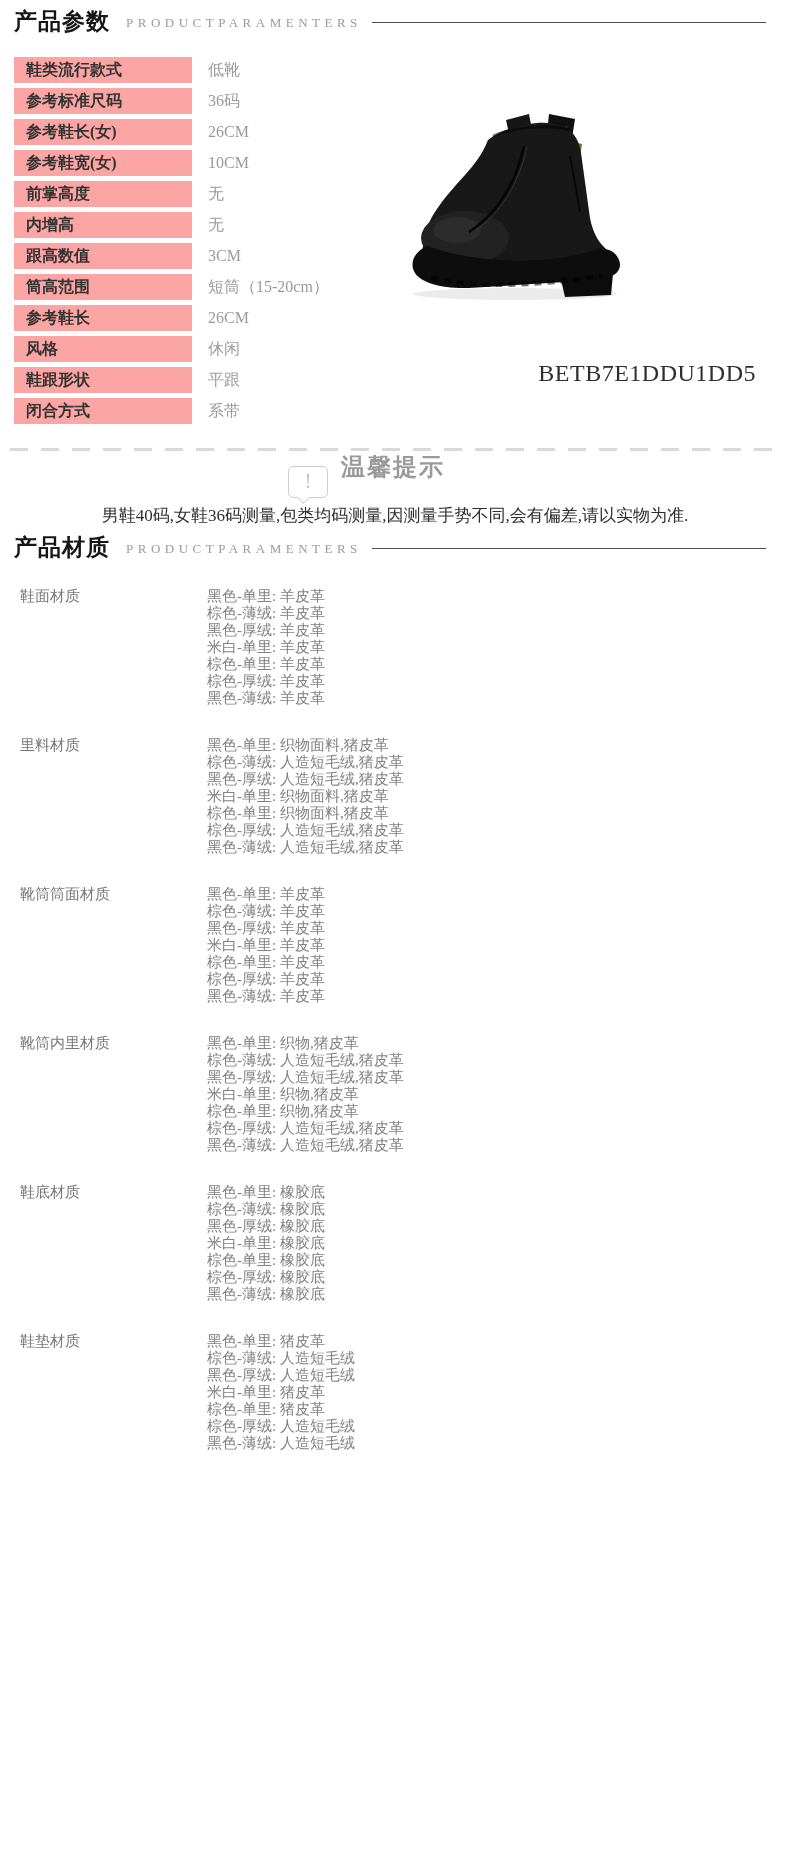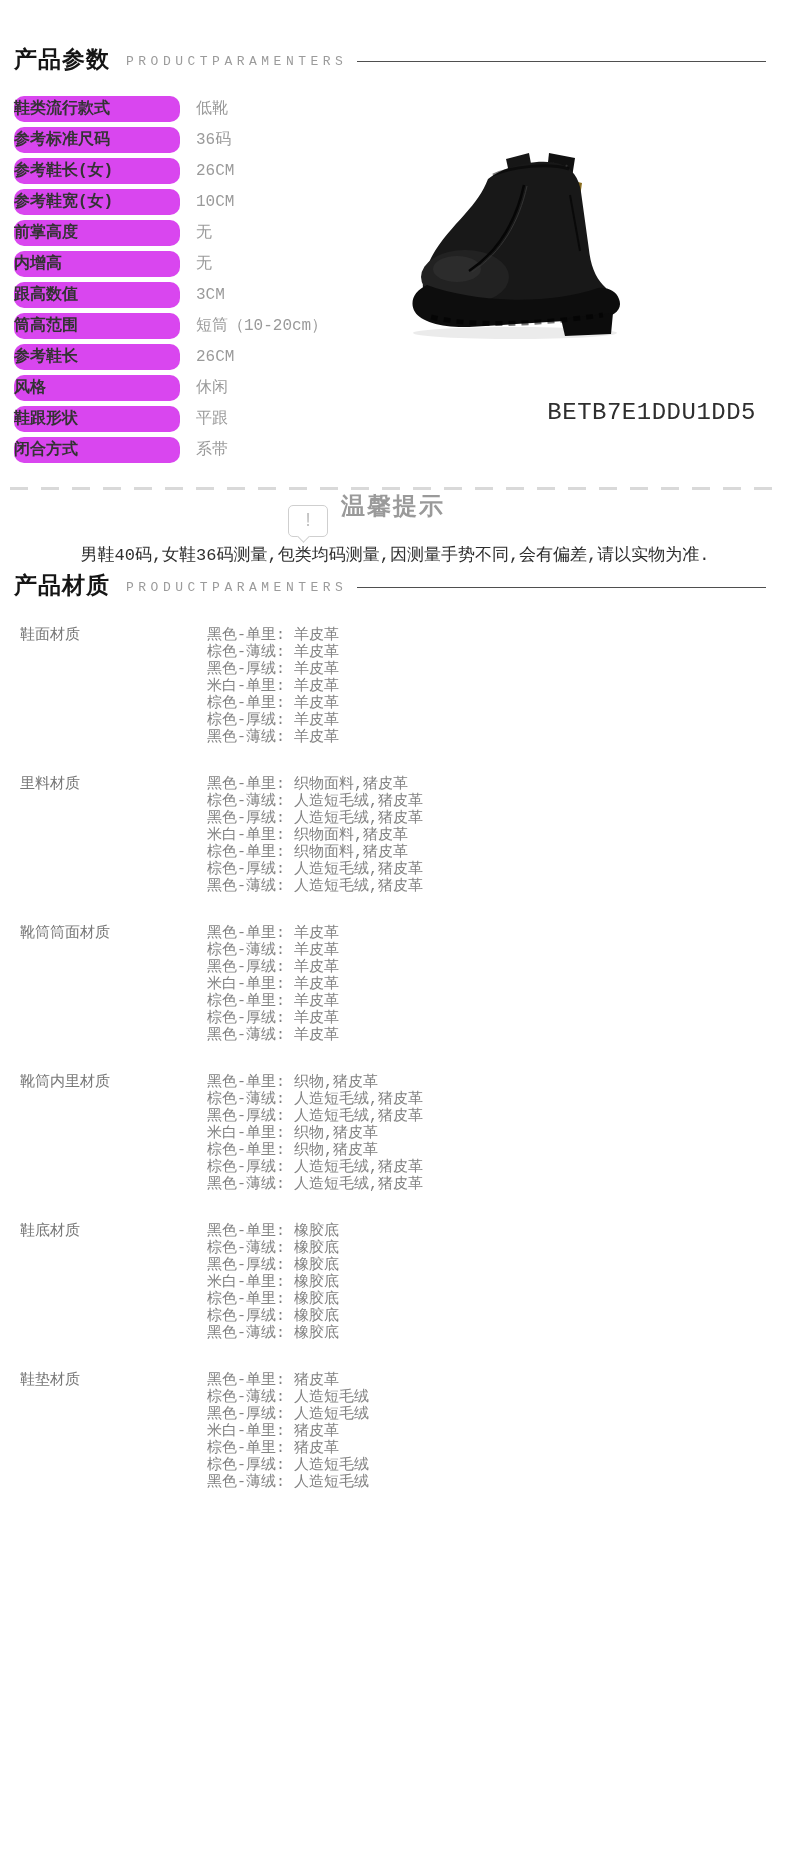--- a/index.html
+++ b/index.html
@@ -1,34 +1,34 @@
 <!DOCTYPE html>
 <html><head>
 <meta charset="utf-8">
 <style>
   html,body { margin:0; padding:0; background:#ffffff; }
   .page {
     position:relative; width:790px; height:1626px; background:#ffffff;
-    font-family:Liberation Mono, monospace; overflow:hidden;margin-top:39px;
+    font-family:Liberation Serif, serif; overflow:hidden;
   }
 
   
   .section-header { position:absolute; left:14px; right:24px; display:flex; align-items:flex-start; }
   .section-header .cn { font-size:23px; font-weight:bold; color:#151515; letter-spacing:1px; line-height:28px; }
   .section-header .en { margin-left:16px; margin-top:8px; font-size:13px; color:#9b9b9b; letter-spacing:4.5px; line-height:14px; white-space:nowrap; }
   .section-header .rule { flex:1; margin-left:10px; margin-top:14px; border-top:1px solid #4f4f4f; height:0; }
   #header-params { top:8px; }
   #header-materials { top:534px;justify-content:center; }
 
   
   .params-table { position:absolute; left:14px; top:57px; }
   .param-row { display:flex; height:26px; margin-bottom:5px; }
   .param-label {
-    width:166px; background:#d946ef;
-    font-size:16px; font-weight:bold; color:#333333; line-height:26px; white-space:nowrap;border-radius:10px;
+    width:166px; padding-left:12px; background:#fca5a5;
+    font-size:16px; font-weight:bold; color:#333333; line-height:26px; white-space:nowrap;
   }
   .param-value { margin-left:16px; font-size:16px; color:#9a9a9a; line-height:26px; white-space:nowrap; }
 
   
   .boot-wrap { position:absolute; left:403px; top:108px; width:225px; height:195px; }
   .product-name { position:absolute; left:336px; top:320px; width:360px; text-align:center;
     font-size:21px; color:#333333; letter-spacing:1px; white-space:nowrap; }
   .product-code { position:absolute; right:34px; top:360px; font-size:24px; color:#2e2e2e;
     letter-spacing:0.5px; white-space:nowrap; }
 
@@ -88,21 +88,21 @@
     <div class="param-row">
       <div class="param-label">内增高</div>
       <div class="param-value">无</div>
     </div>
     <div class="param-row">
       <div class="param-label">跟高数值</div>
       <div class="param-value">3CM</div>
     </div>
     <div class="param-row">
       <div class="param-label">筒高范围</div>
-      <div class="param-value">短筒（10-20cm）</div>
+      <div class="param-value">短筒（15-20cm）</div>
     </div>
     <div class="param-row">
       <div class="param-label">参考鞋长</div>
       <div class="param-value">26CM</div>
     </div>
     <div class="param-row">
       <div class="param-label">风格</div>
       <div class="param-value">休闲</div>
     </div>
     <div class="param-row">

